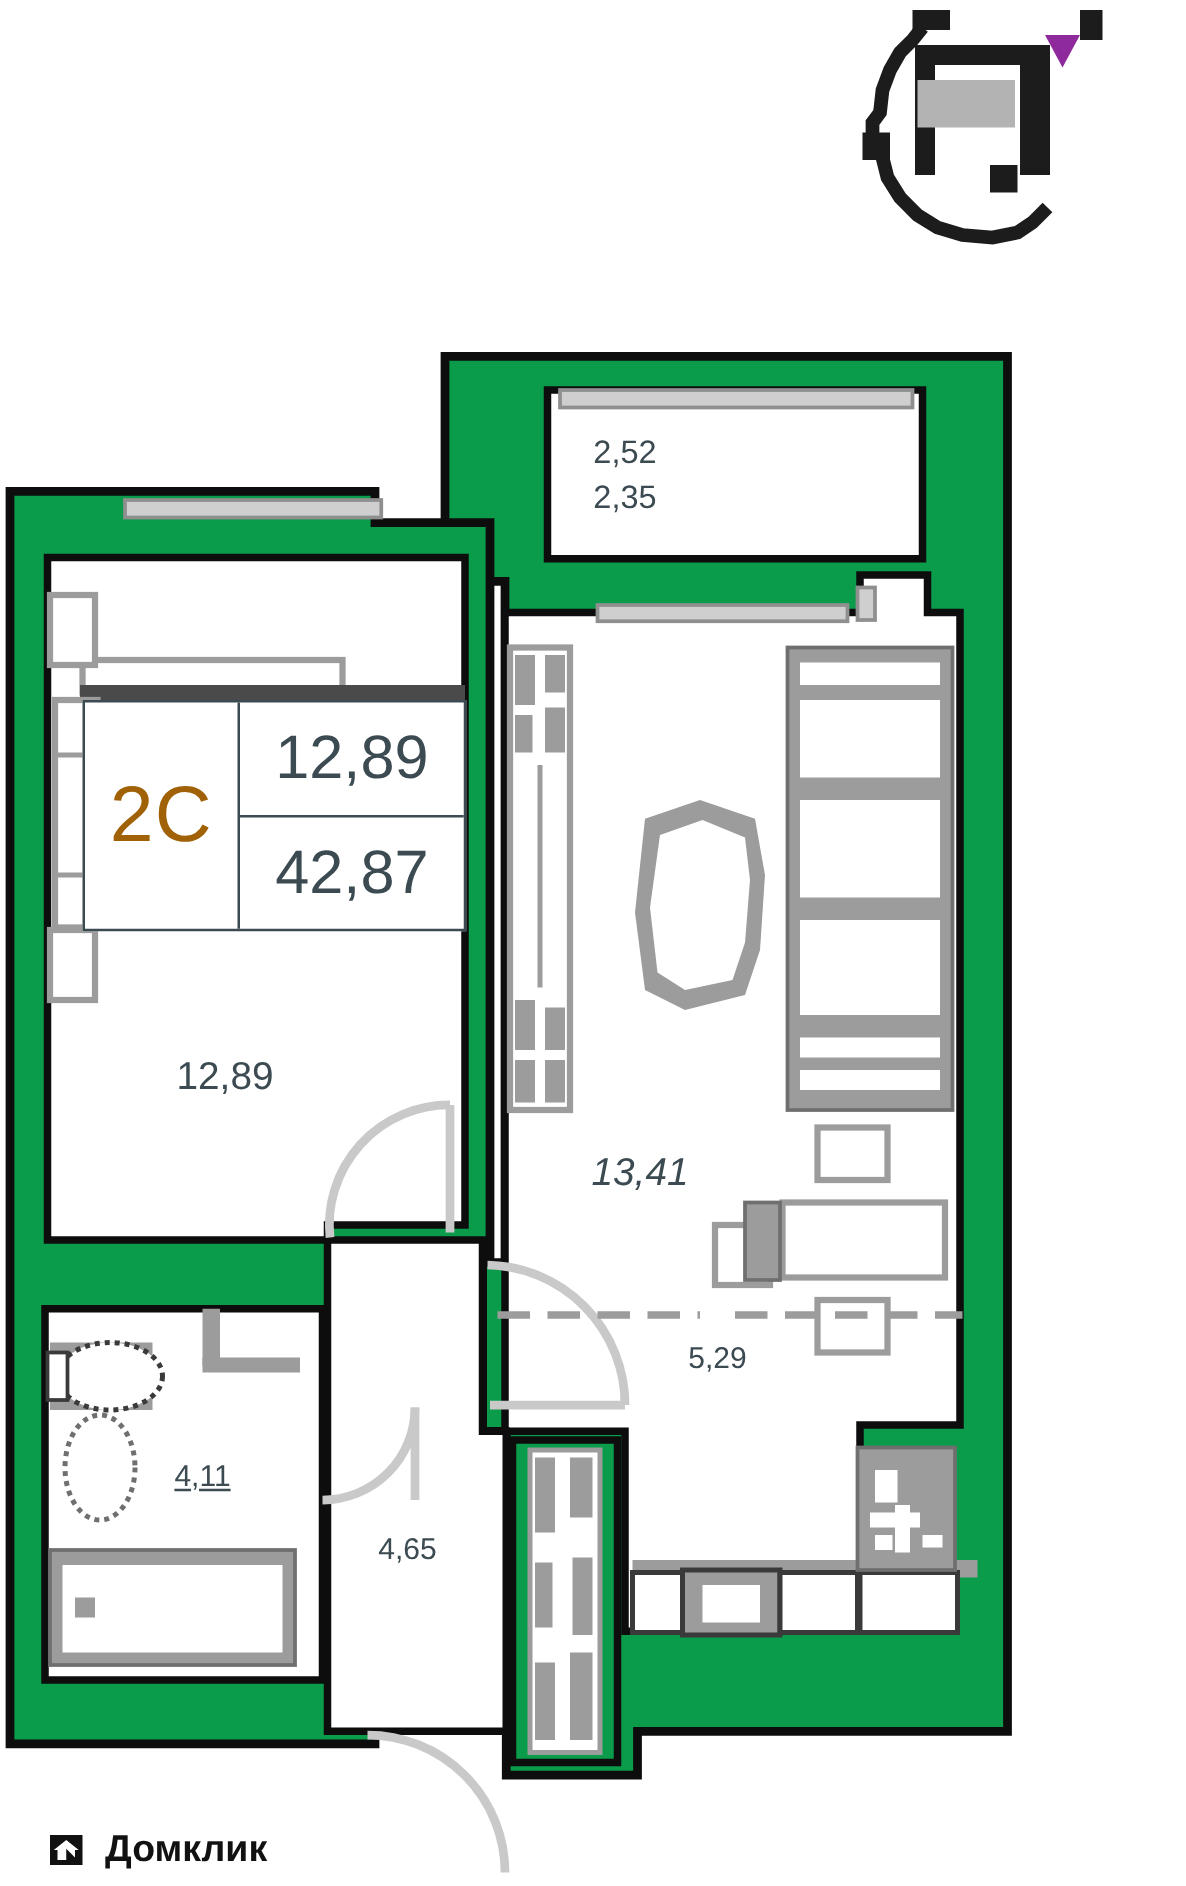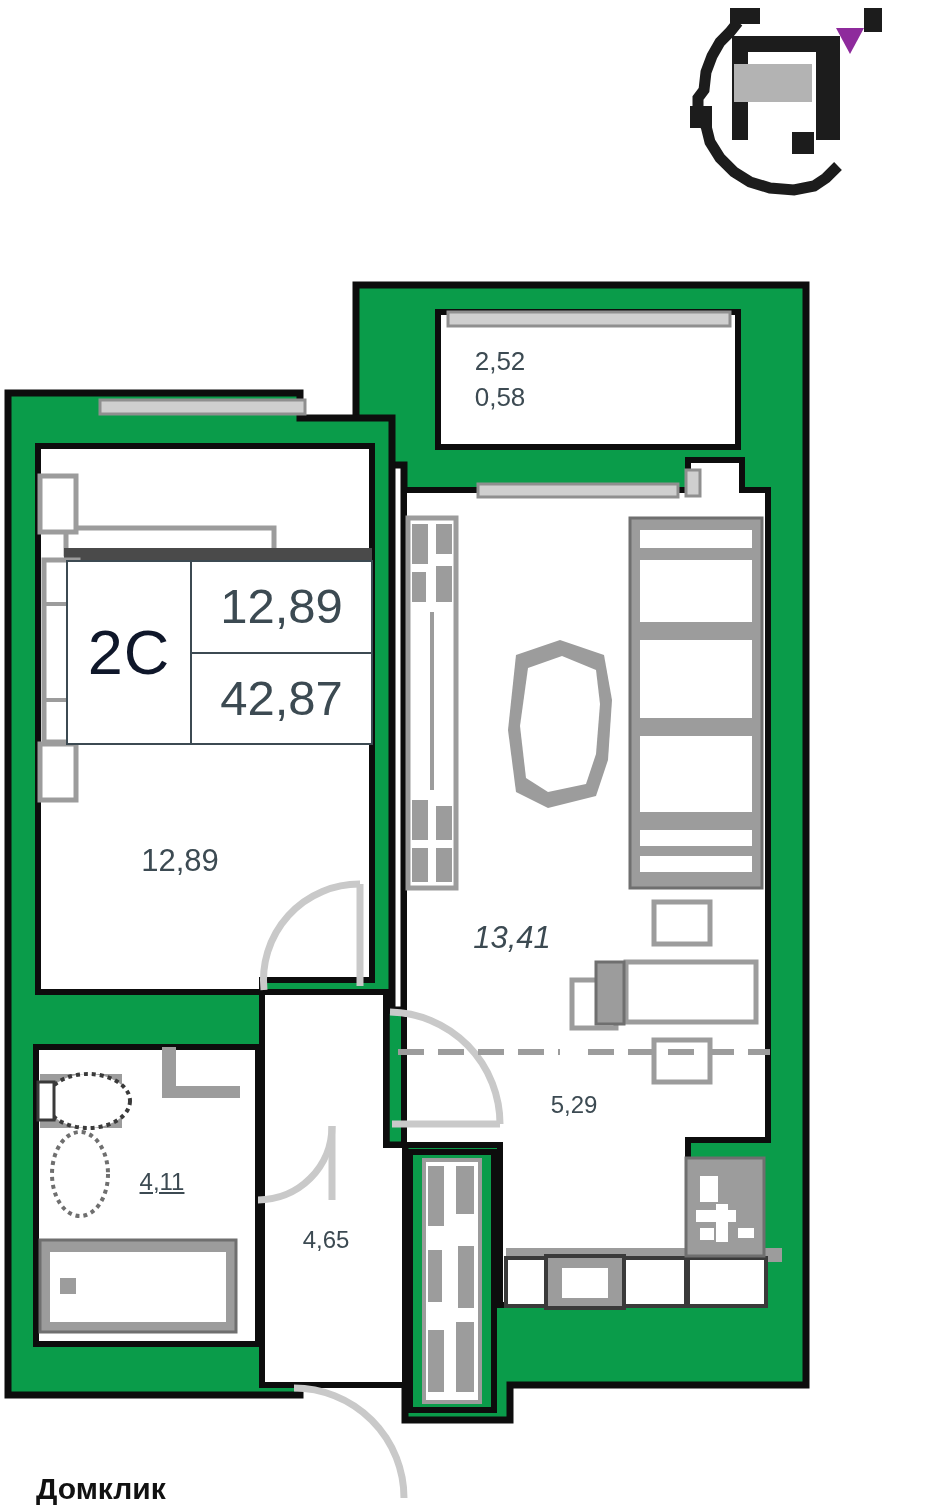--- a/index.html
+++ b/index.html
@@ -15,21 +15,21 @@
   
   #infobox{
     position:absolute;left:66px;top:560px;width:307px;height:185px;
     border:2px solid #3c4a52;background:#ffffff;
     display:flex;flex-direction:row;box-sizing:border-box;z-index:40;
   }
   #infobox .left{
     width:124px;display:flex;align-items:center;justify-content:center;
     border-right:2px solid #3c4a52;box-sizing:border-box;
   }
-  #infobox .left span{font-size:63px;letter-spacing:1px;line-height:1;color:#0f172a;}
+  #infobox .left span{font-size:63px;letter-spacing:1px;line-height:1;color:#a16207;}
   #infobox .right{flex:1;display:flex;flex-direction:column;}
   #infobox .cell{
     flex:1;display:flex;align-items:center;justify-content:center;
     border-bottom:2px solid #3c4a52;box-sizing:border-box;
   }
   #infobox .cell:last-child{border-bottom:none;}
   #infobox .cell span{font-size:49px;line-height:1;color:#3c4a52;}
 
   
   .rlabel{
@@ -45,21 +45,21 @@
     transform:translateX(-50%);text-align:right;color:#3c4a52;
   }
   #balcony-label div{font-size:26px;line-height:1.38;white-space:nowrap;}
 
   
   #minimap{position:absolute;left:686px;top:6px;width:200px;height:200px;z-index:50;}
 
   
   #logo{
     position:absolute;left:36px;top:1460px;height:40px;
-    display:flex;align-items:center;gap:14px;z-index:50;flex-direction:column;
+    display:flex;align-items:center;gap:14px;z-index:50;
   }
   #logo .mark{width:34px;height:34px;position:relative;}
   #logo .word{
     font-size:30px;font-weight:bold;color:#111111;letter-spacing:0px;line-height:1;
   }
 </style>
 </head>
 <body>
 
 <div id="stage">
@@ -206,27 +206,27 @@
         <span>12,89</span>
       </div>
       <div class="cell">
         <span>42,87</span>
       </div>
     </div>
   </div>
 
   <div class="rlabel" id="lbl-bedroom" style="left: 180px; top: 845px;">12,89</div>
   <div class="rlabel" id="lbl-living" style="left: 512px; top: 922px; font-style: italic;">13,41</div>
-  <div class="rlabel small" id="lbl-kitchen" style="left: 574px; top: 1075px; margin-top: 18px;">5,29</div>
+  <div class="rlabel small" id="lbl-kitchen" style="left: 574px; top: 1075px;">5,29</div>
   <div class="rlabel small" id="lbl-bathroom" style="left: 162px; top: 1170px; text-decoration: underline;">4,11</div>
   <div class="rlabel small" id="lbl-hall" style="left: 326px; top: 1228px;">4,65</div>
 
   <div id="balcony-label">
     <div>2,52</div>
-    <div>0,58</div>
+    <div>2,35</div>
   </div>
 
   <svg id="minimap" viewBox="0 0 200 200">
     <path fill="none" stroke="#1c1c1c" stroke-width="11" stroke-linejoin="miter" d="M 52,16
          L 44,26 L 34,36 L 26,50 L 20,66 L 18,84
          L 12,92 L 12,110 L 20,120
          L 24,136 L 34,152 L 48,166 L 64,176 L 84,182
          L 108,184 L 128,180 L 140,172 L 152,160"></path>
     <path fill="#1c1c1c" stroke="none" d="M 46,30 h108 v16 H62 v88 H46 Z"></path>
     <rect x="130" y="30" width="24" height="104" fill="#1c1c1c"></rect>

